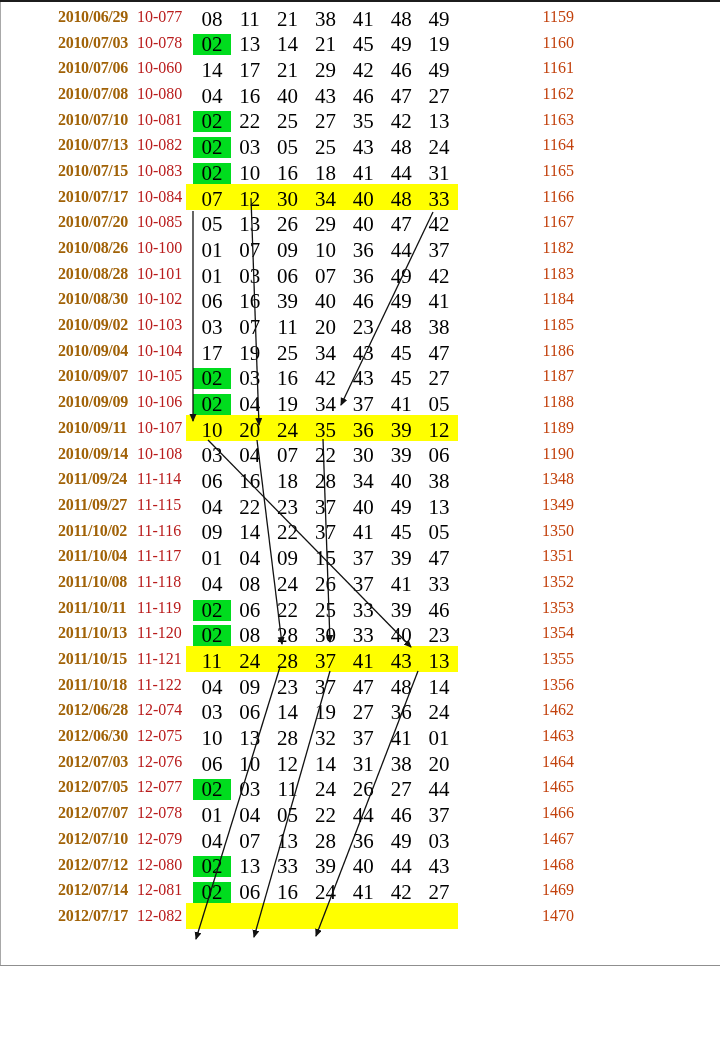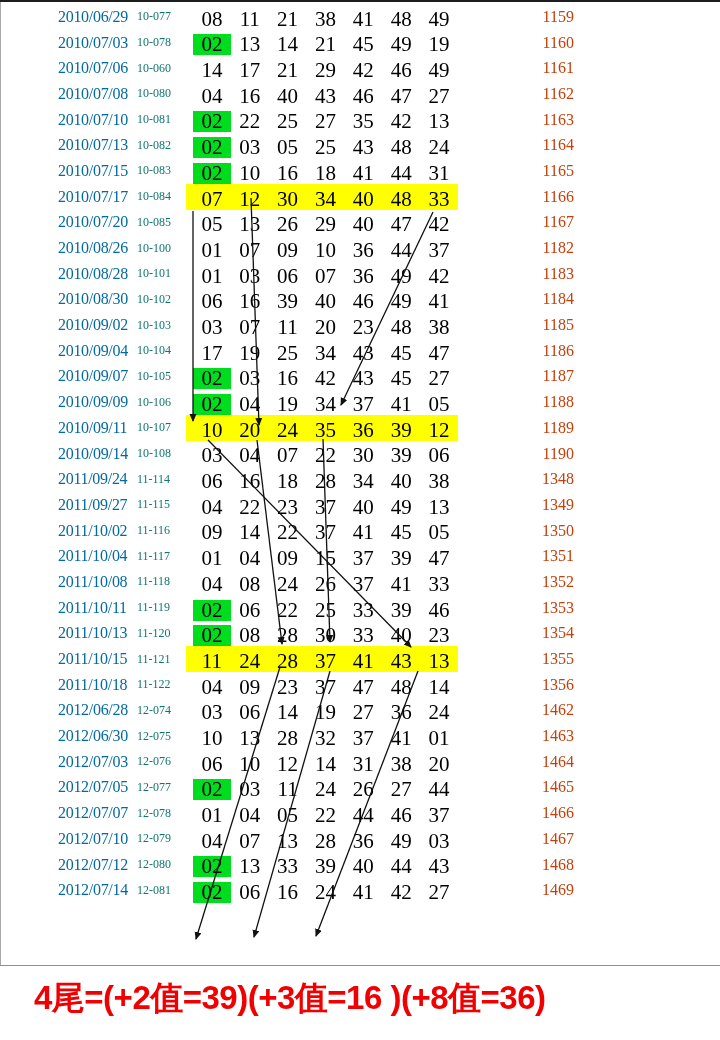--- a/index.html
+++ b/index.html
@@ -7,26 +7,26 @@
     position:relative;width:720px;height:1040px;background:#ffffff;
     font-family:"Liberation Serif", serif;overflow:hidden;
     border-top:2px solid #1c1c1c;box-sizing:border-box;
   }
   .left-edge{position:absolute;left:0;top:0;width:1px;height:963px;background:#a8a8a8;}
   .bottom-rule{position:absolute;left:0;top:963px;width:720px;height:1px;background:#8f8f8f;}
   .tbl{position:absolute;left:0;top:2px;width:720px;}
   .row{position:relative;height:25.7px;}
   .date{
     position:absolute;left:58px;top:0;width:78px;height:100%;
-    font-size:16px;color:#0369a1;letter-spacing:-0.3px;
-    display:flex;align-items:center;white-space:nowrap;
+    font-size:16px;color:#a16207;letter-spacing:-0.3px;
+    display:flex;align-items:center;white-space:nowrap;font-weight:bold;
   }
   .draw{
     position:absolute;left:137px;top:0;width:50px;height:100%;
-    font-size:12px;color:#0f766e;display:flex;align-items:center;white-space:nowrap;
+    font-size:16px;color:#b91c1c;display:flex;align-items:center;white-space:nowrap;
   }
   .nums{
     position:absolute;left:186px;top:0;width:272px;height:100%;
     display:flex;align-items:flex-end;padding-left:7px;box-sizing:border-box;
   }
   .row.yellow .nums{background:var(--yellow,#ffff00);}
   .num{
     width:37.85px;font-size:21px;color:#000;
     display:flex;align-items:center;justify-content:center;line-height:1;
   }
@@ -531,33 +531,46 @@
         <div class="nums">
           <div class="num green">02</div>
           <div class="num">06</div>
           <div class="num">16</div>
           <div class="num">24</div>
           <div class="num">41</div>
           <div class="num">42</div>
           <div class="num">27</div>
         </div>
         <div class="seq">1469</div>
+      </div>
+      <div class="row yellow">
+        <div class="date">2012/07/17</div>
+        <div class="draw">12-082</div>
+        <div class="nums">
+          <div class="num"></div>
+          <div class="num"></div>
+          <div class="num"></div>
+          <div class="num"></div>
+          <div class="num"></div>
+          <div class="num"></div>
+          <div class="num"></div>
+        </div>
+        <div class="seq">1470</div>
       </div>
     </div>
   <svg class="overlay" width="720" height="1040" viewBox="0 0 720 1040" xmlns="http://www.w3.org/2000/svg">
     <defs>
       <marker id="ah" markerWidth="9" markerHeight="9" refX="7" refY="3.5" orient="auto" markerUnits="userSpaceOnUse">
         <path d="M0,0 L8,3.5 L0,7 z" fill="#111"></path>
       </marker>
     </defs>
   <line x1="193" y1="209" x2="193" y2="419" stroke="#111111" stroke-width="1.3" marker-end="url(#ah)"></line>
       <line x1="251" y1="196" x2="259" y2="423" stroke="#111111" stroke-width="1.3" marker-end="url(#ah)"></line>
       <line x1="433" y1="210" x2="341" y2="403" stroke="#111111" stroke-width="1.3" marker-end="url(#ah)"></line>
       <line x1="208" y1="438" x2="411" y2="645" stroke="#111111" stroke-width="1.3" marker-end="url(#ah)"></line>
       <line x1="257" y1="438" x2="282" y2="642" stroke="#111111" stroke-width="1.3" marker-end="url(#ah)"></line>
       <line x1="323" y1="437" x2="330" y2="640" stroke="#111111" stroke-width="1.3" marker-end="url(#ah)"></line>
       <line x1="280" y1="665" x2="196" y2="937" stroke="#111111" stroke-width="1.3" marker-end="url(#ah)"></line>
       <line x1="330" y1="669" x2="254" y2="935" stroke="#111111" stroke-width="1.3" marker-end="url(#ah)"></line>
       <line x1="418" y1="669" x2="316" y2="934" stroke="#111111" stroke-width="1.3" marker-end="url(#ah)"></line>
     </svg>
   <div class="bottom-rule"></div>
-  <div class="footer">4尾=(+2值=39)(+3值=16 )(+8值=36)</div>
 </div>
 
 </body></html>

